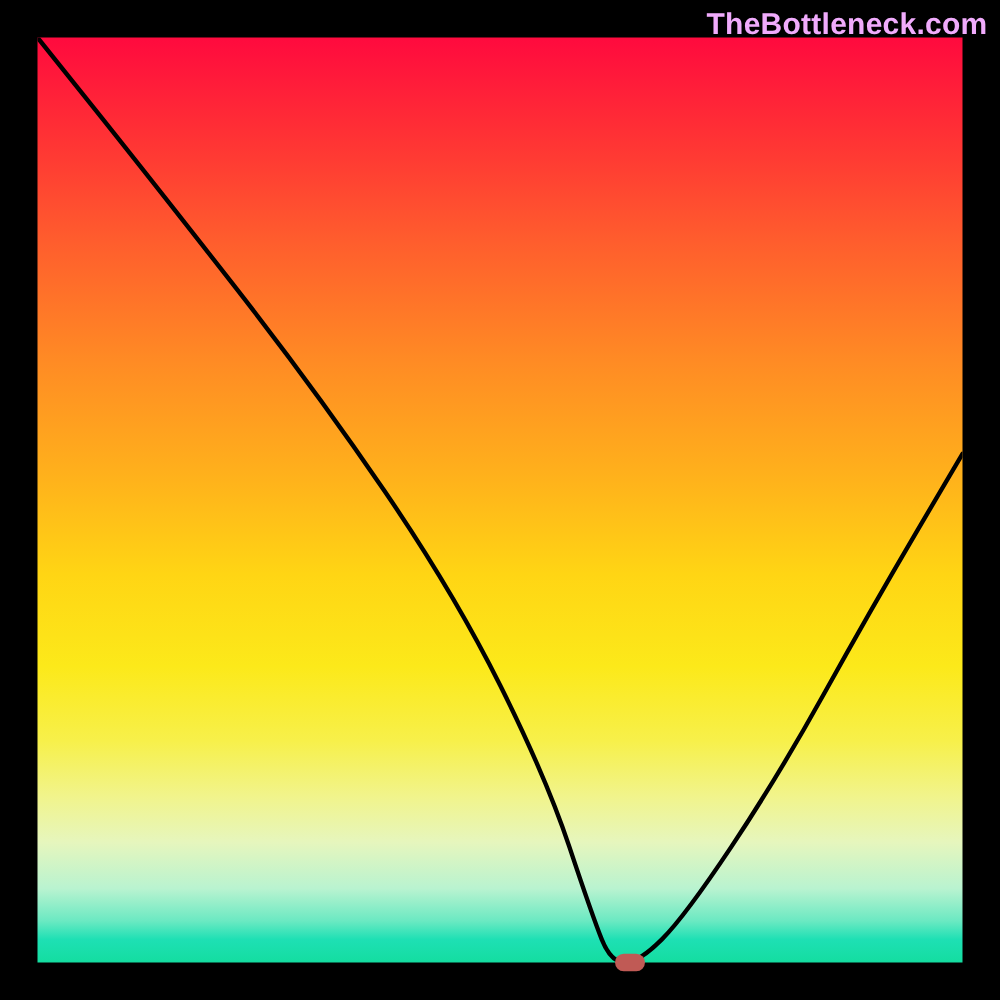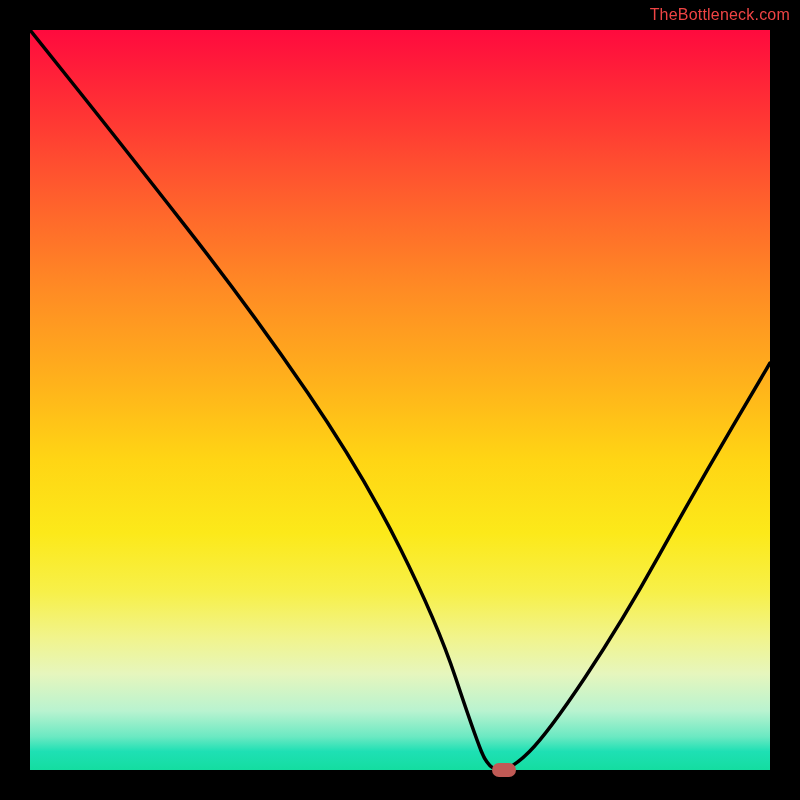--- a/index.html
+++ b/index.html
@@ -36,23 +36,23 @@
       #6be9c2 95.5%,
       #1ee0b4 97.5%,
       #14dda0 100%
     );
   }
   .watermark {
     position: absolute;
     top: 6px;
     right: 10px;
     font-family: Arial, Helvetica, sans-serif;
-    font-size: 16px;
-    font-weight: 400;
-    color: #ef4444;
+    font-size: 24px;
+    font-weight: 700;
+    color: #f0abfc;
     letter-spacing: 0.2px;
   }
   svg.curve {
     position: absolute;
     left: 0;
     top: 0;
     width: 740px;
     height: 740px;
   }
   .marker {

